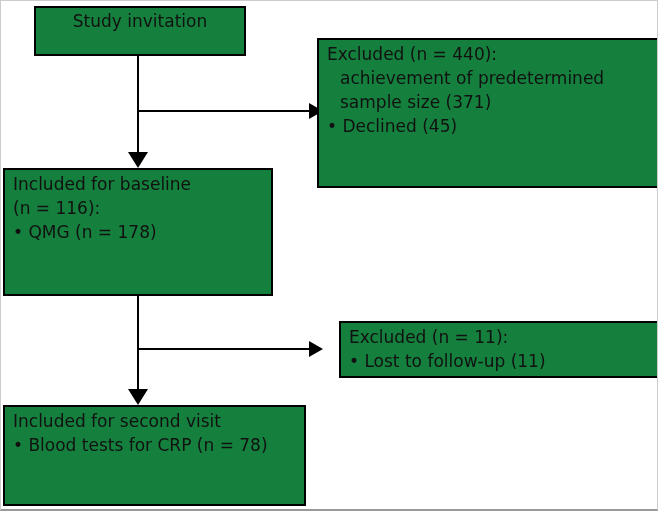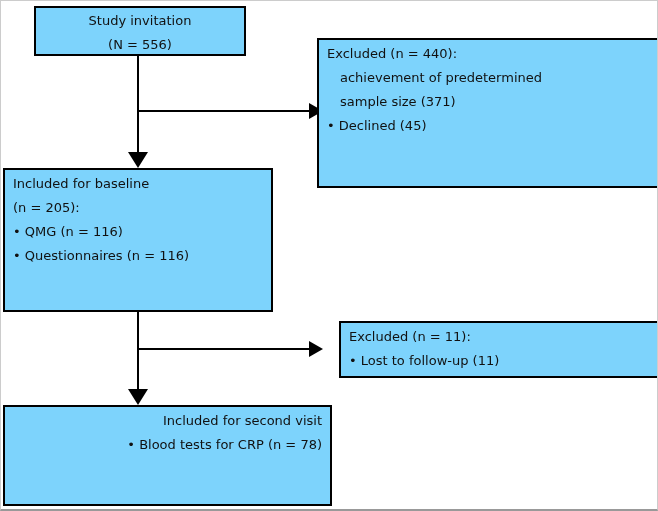--- a/index.html
+++ b/index.html
@@ -23,41 +23,41 @@
     left: 0;
     top: 0;
     width: 658px;
     height: 511px;
     pointer-events: none;
   }
   .box {
     position: absolute;
     box-sizing: border-box;
     border: 2px solid #000000;
-    background: #7dd3fc;
+    background: #15803d;
     color: #111111;
-    font-size: 13px;
+    font-size: 17px;
     line-height: 24px;
     padding: 2px 8px 0 8px;
   }
   .box .line {
     white-space: nowrap;
   }
   .box .line.cont {
     padding-left: 13px;
   }
   .b1 {
     left: 33px; top: 5px; width: 212px; height: 50px;
     text-align: center;
     padding: 1px 4px 0 4px;
   }
   .b2 { left: 316px; top: 37px;  width: 396px; height: 150px; }
-  .b3 { left: 2px;   top: 167px; width: 270px; height: 144px; }
+  .b3 { left: 2px;   top: 167px; width: 270px; height: 128px; }
   .b4 { left: 338px; top: 320px; width: 331px; height: 57px;  }
-  .b5 { left: 2px;   top: 404px; width: 329px; height: 101px; text-align: right; }
+  .b5 { left: 2px;   top: 404px; width: 303px; height: 101px; }
 </style>
 </head>
 <body>
 
 <div class="figure">
 
   <svg class="connectors" viewBox="0 0 658 511" xmlns="http://www.w3.org/2000/svg">
 
     <line x1="137" y1="55" x2="137" y2="153" stroke-width="2" stroke="#000000"></line>
     <polygon points="127,151 147,151 137,167" fill="#000000"></polygon>
@@ -67,35 +67,33 @@
 
     <line x1="137" y1="295" x2="137" y2="390" stroke-width="2" stroke="#000000"></line>
     <polygon points="127,388 147,388 137,404" fill="#000000"></polygon>
 
     <line x1="137" y1="348" x2="310" y2="348" stroke-width="2" stroke="#000000"></line>
     <polygon points="308,340 308,356 322,348" fill="#000000"></polygon>
   </svg>
 
   <div class="box b1">
     <div class="line">Study invitation</div>
-    <div class="line">(N = 556)</div>
   </div>
 
   <div class="box b2">
     <div class="line">Excluded (n = 440):</div>
     <div class="line cont">achievement of predetermined</div>
     <div class="line cont">sample size (371)</div>
     <div class="line">• Declined (45)</div>
   </div>
 
   <div class="box b3">
     <div class="line">Included for baseline</div>
-    <div class="line">(n = 205):</div>
-    <div class="line">• QMG (n = 116)</div>
-    <div class="line">• Questionnaires (n = 116)</div>
+    <div class="line">(n = 116):</div>
+    <div class="line">• QMG (n = 178)</div>
   </div>
 
   <div class="box b4">
     <div class="line">Excluded (n = 11):</div>
     <div class="line">• Lost to follow-up (11)</div>
   </div>
 
   <div class="box b5">
     <div class="line">Included for second visit</div>
     <div class="line">• Blood tests for CRP (n = 78)</div>

